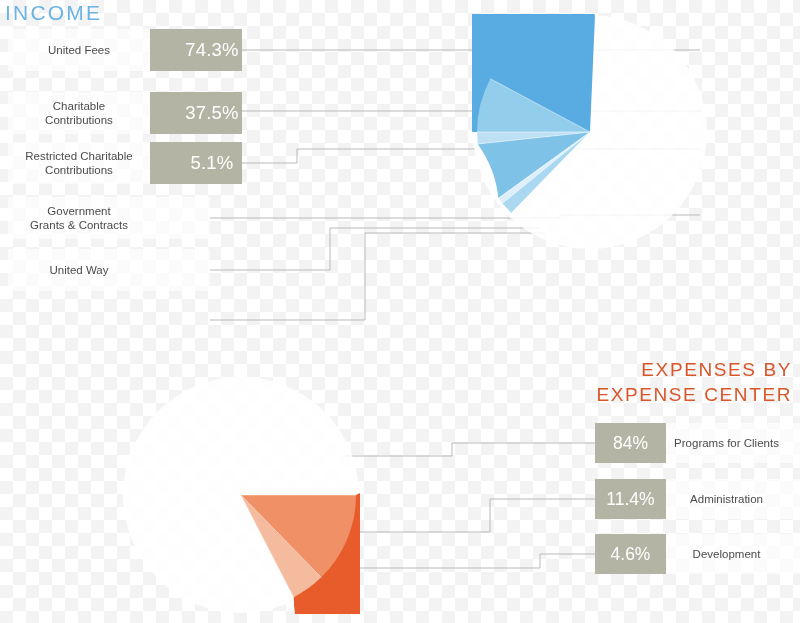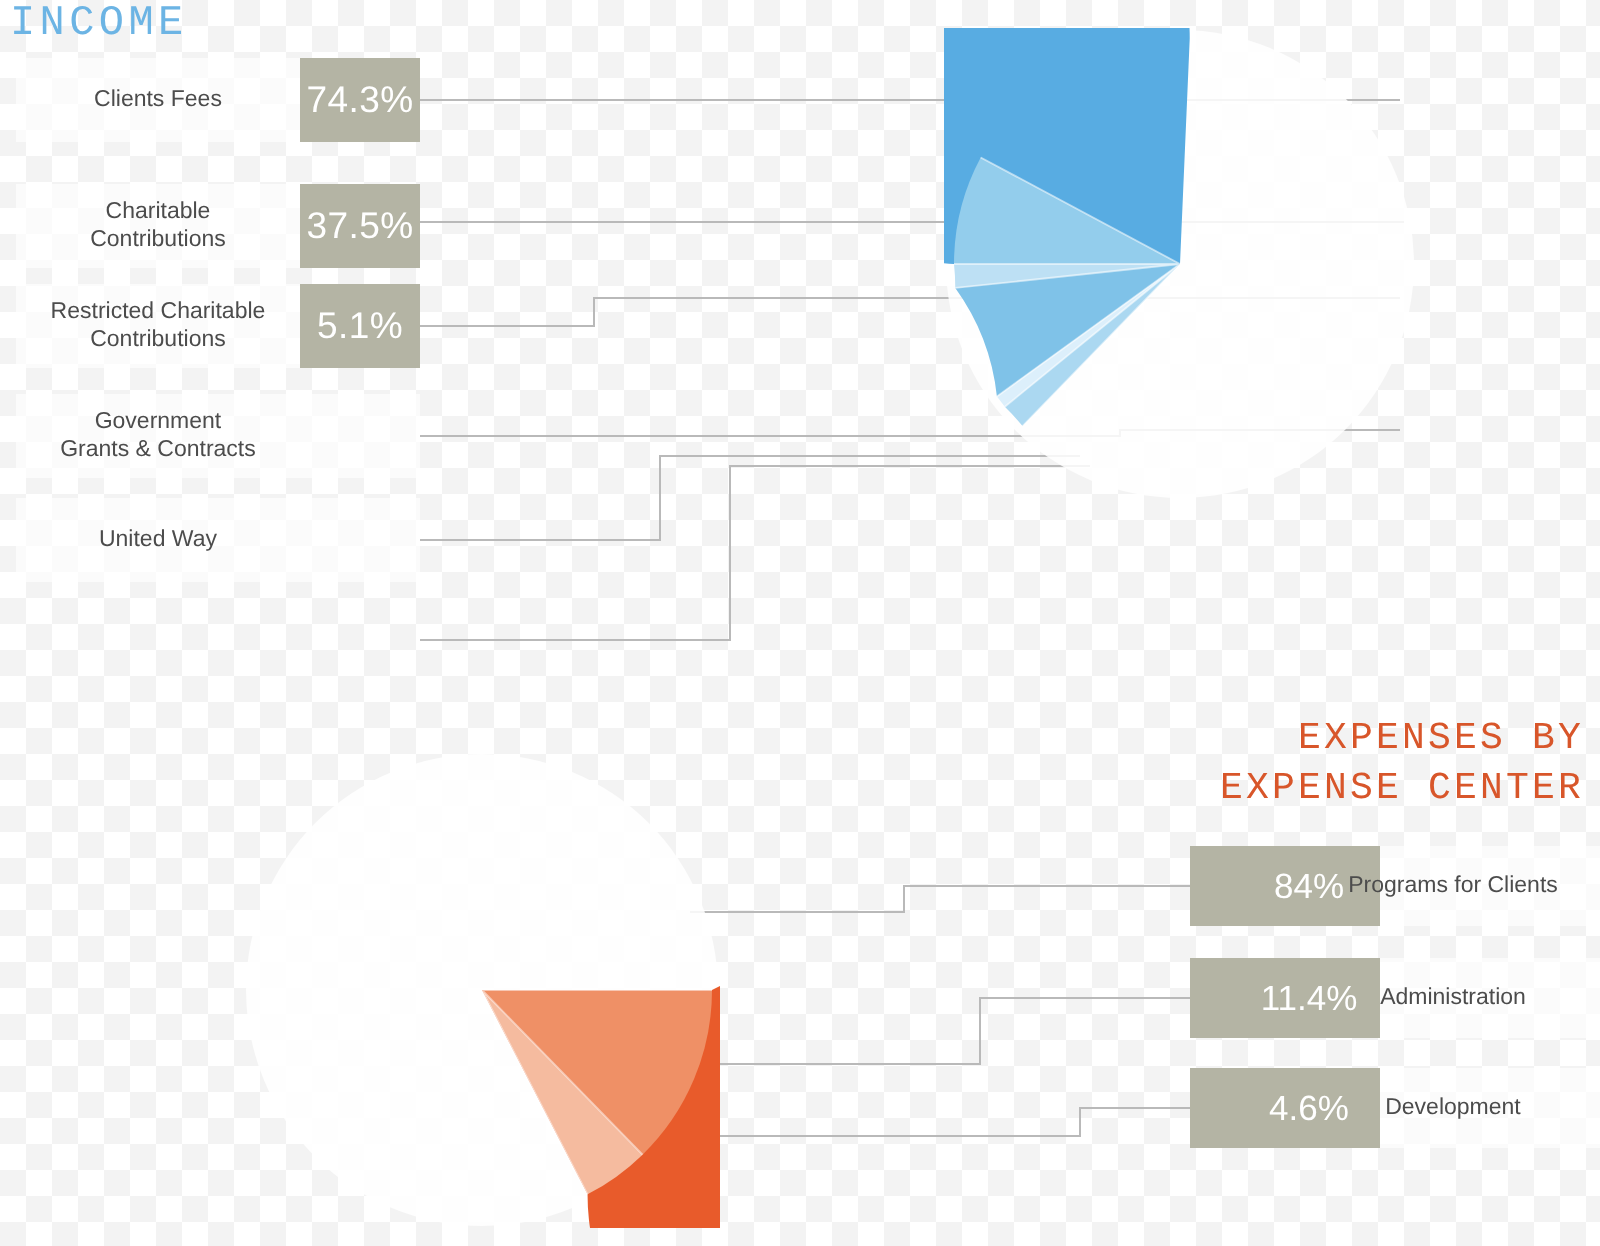--- a/index.html
+++ b/index.html
@@ -33,21 +33,21 @@
     position: absolute;
     inset: 0;
     pointer-events: none;
     background-color: rgba(255,255,255,0.30);
     z-index: 0;
   }
 
   
   .title {
     position: absolute;
-    font-family: Liberation Mono, monospace;
+    font-family: Liberation Sans, sans-serif;
     letter-spacing: 2.2px;
     z-index: 6;
     white-space: pre-line;
   }
   #income-title {
     left: 5px;
     top: 1px;
     font-size: 21px;
     color: #6cb4e4;
   }
@@ -94,20 +94,21 @@
     top: 0;
     width: 60px;
     height: 42px;
     background: #b4b4a4;
     display: flex;
     align-items: center;
     justify-content: center;
     font-size: 18.5px;
     color: #ffffff;
     letter-spacing: 0.2px;
+    padding-left: 32px;
   }
 
   
   .expense-row {
     position: absolute;
     right: 0px;
     width: 205px;
     height: 40px;
     background: rgba(255,255,255,0.62);
     z-index: 5;
@@ -117,21 +118,20 @@
     left: 0;
     top: 0;
     width: 71px;
     height: 40px;
     background: #b4b4a4;
     display: flex;
     align-items: center;
     justify-content: center;
     font-size: 17.5px;
     color: #ffffff;
-    padding-left: 24px;
   }
   .expense-row .row-label {
     position: absolute;
     left: 58px;
     top: 0;
     right: 0;
     height: 40px;
     display: flex;
     align-items: center;
     justify-content: center;
@@ -180,21 +180,21 @@
     <path d="M345,456 L452,456 L452,443 L597,443"></path>
 
     <path d="M340,532 L490,532 L490,499 L597,499"></path>
 
     <path d="M333,568 L540,568 L540,554 L597,554"></path>
   </svg>
 
   <div class="title" id="income-title">INCOME</div>
 
   <div class="income-row" style="top:29px">
-    <div class="row-label">Clients Fees</div>
+    <div class="row-label">United Fees</div>
     <div class="row-pct">74.3%</div>
   </div>
 
   <div class="income-row" style="top:92px">
     <div class="row-label">Charitable
 Contributions</div>
     <div class="row-pct">37.5%</div>
   </div>
 
   <div class="income-row" style="top:142px">

